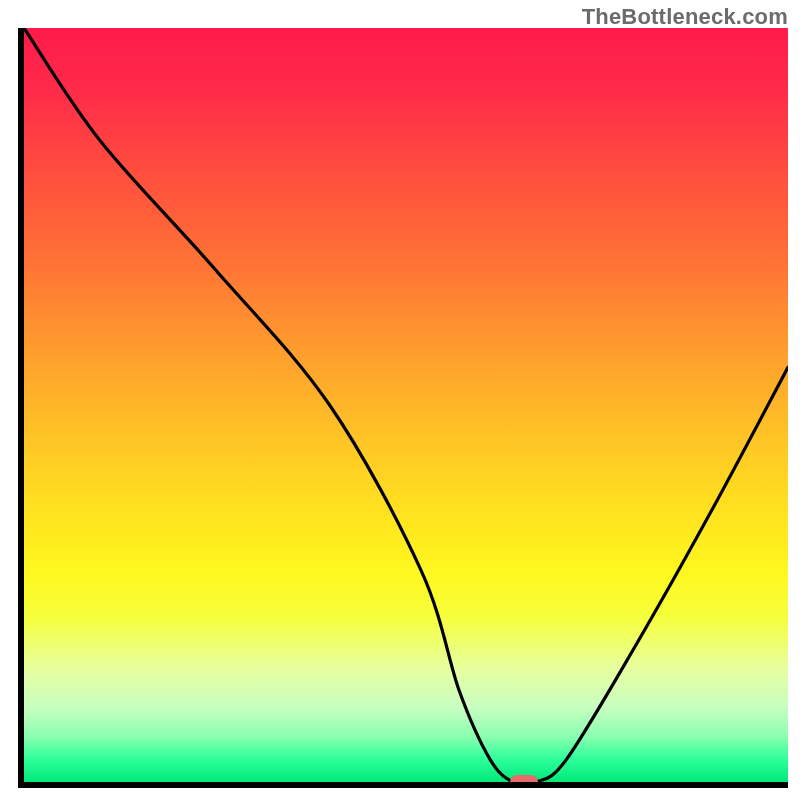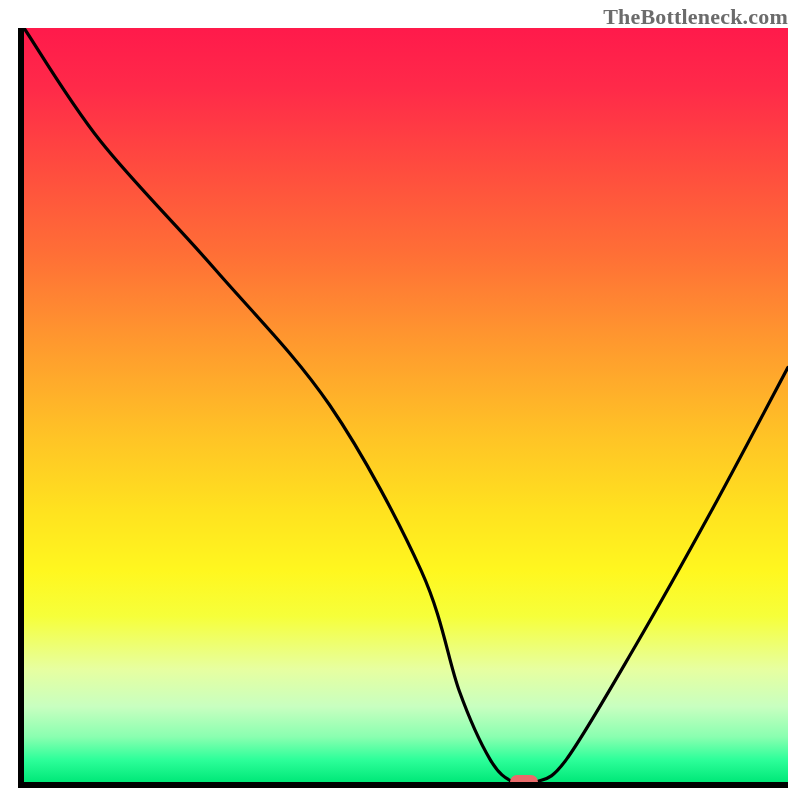--- a/index.html
+++ b/index.html
@@ -8,21 +8,20 @@
     width: 800px;
     height: 800px;
     background: #ffffff;
     font-family: Arial, Helvetica, sans-serif;
     overflow: hidden;
   }
   .stage {
     position: relative;
     width: 800px;
     height: 800px;
-    font-family: Liberation Serif, serif;
   }
   .watermark {
     position: absolute;
     top: 4px;
     right: 12px;
     font-size: 22px;
     font-weight: 600;
     color: #6b6b6b;
     letter-spacing: 0.2px;
   }

